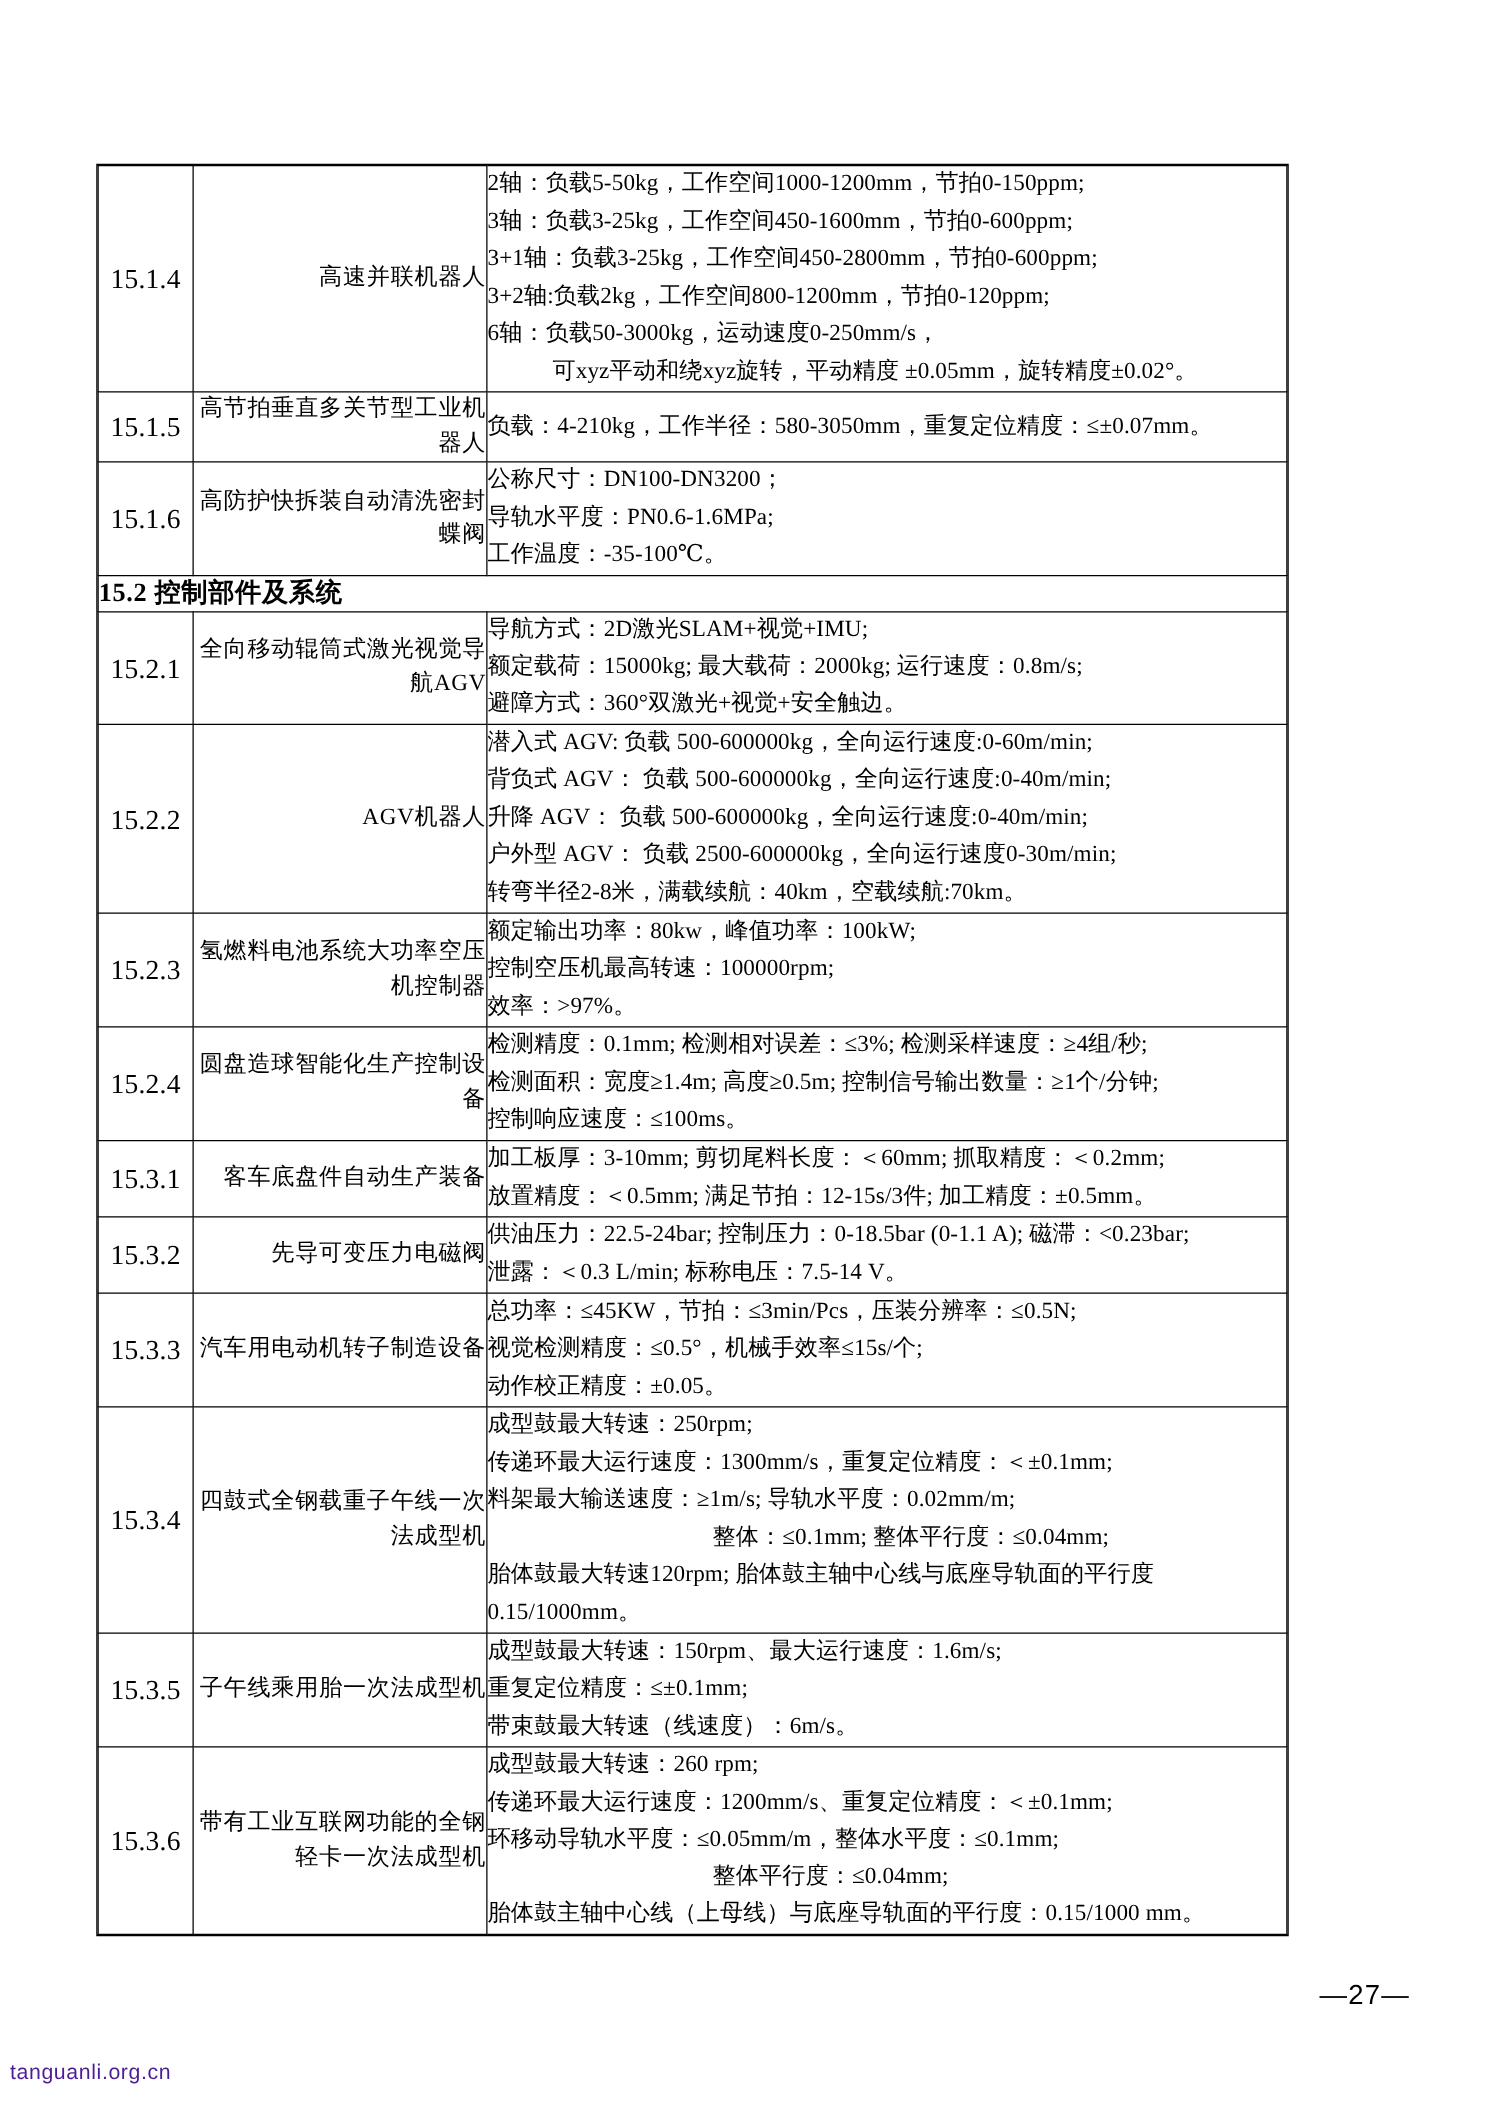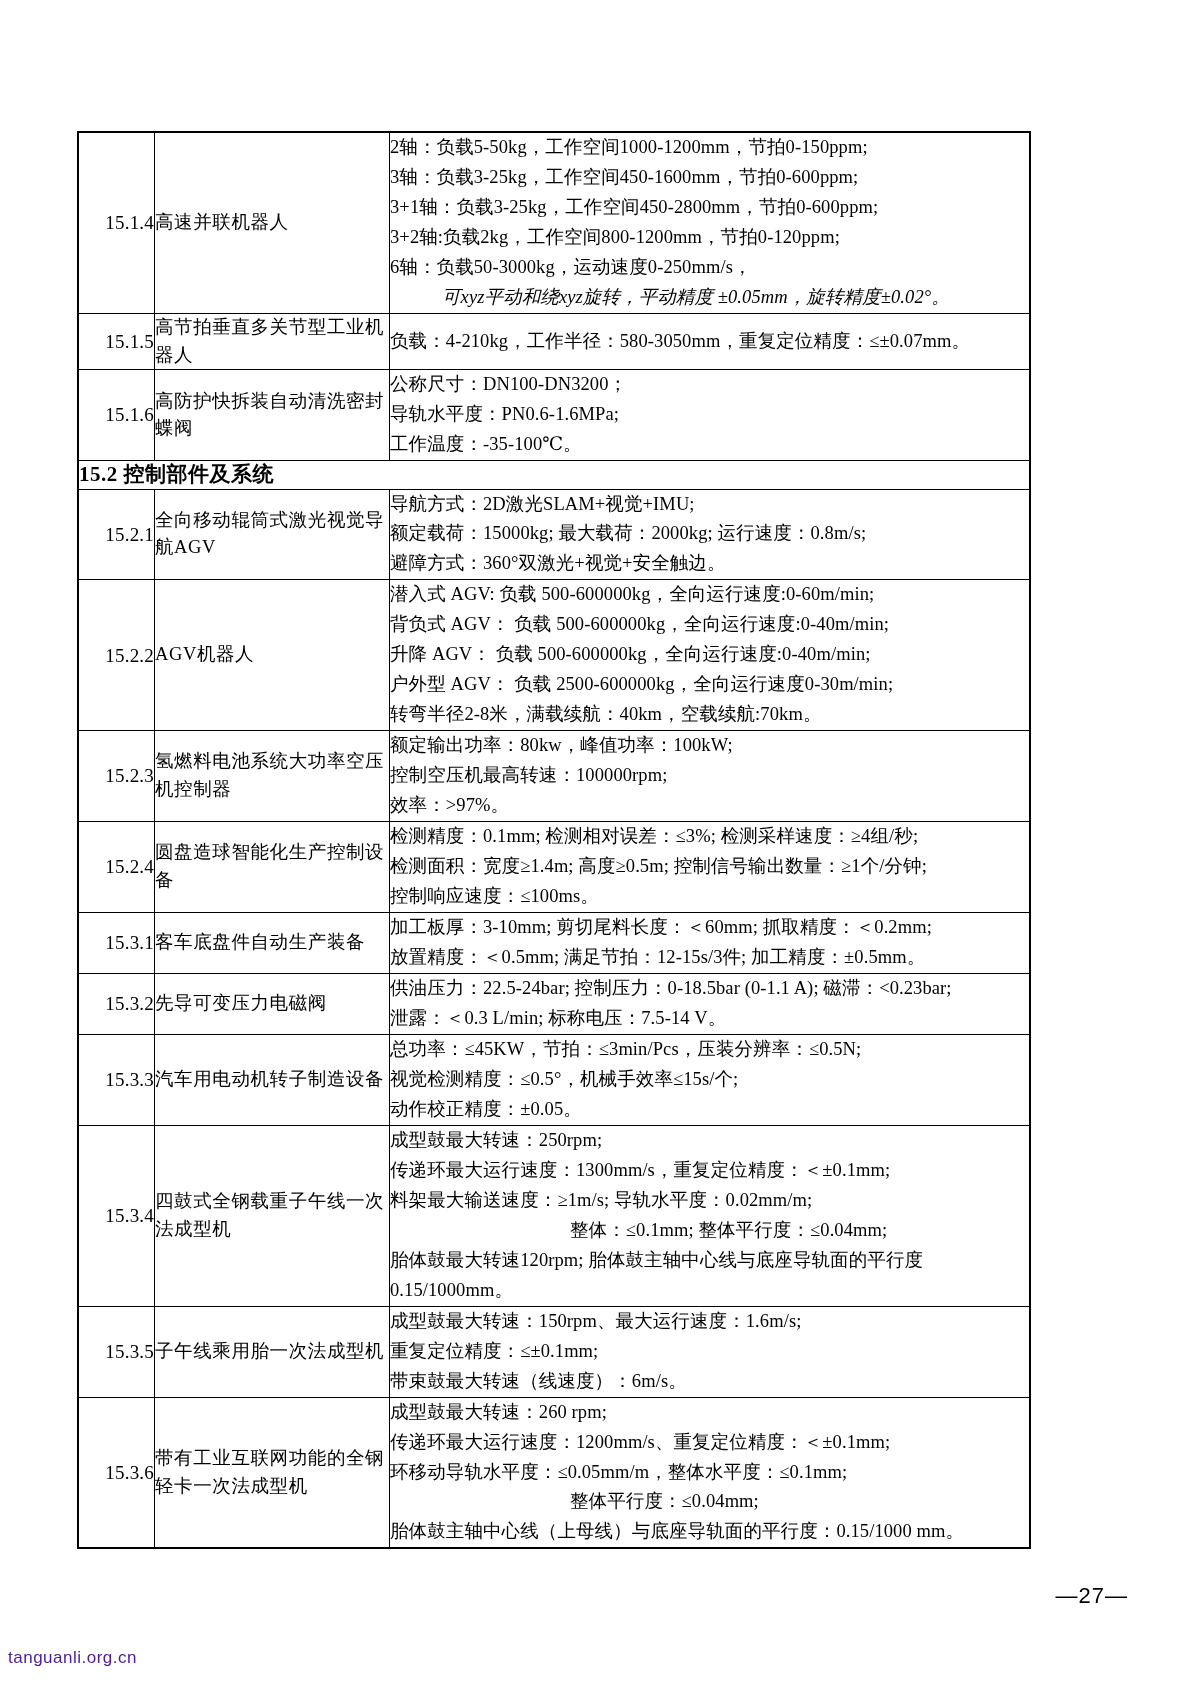--- a/index.html
+++ b/index.html
@@ -41,29 +41,29 @@
   
   .doc-table {
     outline: 1px solid #000;
   }
 
   col.c-code { width: 76px; }
   col.c-name { width: 235px; }
   col.c-spec { width: 640px; }
 
   .cell-code {
-    text-align: right;
-    font-size: 19px;
+    text-align: center;
+    font-size: 22px;
     letter-spacing: 0.2px;
     padding: 4px 2px;
     line-height: 1.35;
   }
 
   .cell-name {
-    text-align: left;
+    text-align: right;
     font-size: 18.5px;
     line-height: 1.5;
     padding: 8px 10px;
     letter-spacing: 0.6px;
     margin-left: 12px;
   }
 
   .cell-spec {
     text-align: left;
     font-size: 18.5px;
@@ -76,21 +76,21 @@
   .cell-section {
     font-size: 21px;
     font-weight: bold;
     padding: 10px 6px 10px 10px;
     letter-spacing: 0.5px;
     text-align: left;
     line-height: 1.3;
   }
 
   .spec-line { display: block; }
-  .spec-line.indent { padding-left: 52px; font-style: italic; }
+  .spec-line.indent { padding-left: 52px; }
   .spec-line.center-ish { padding-left: 180px; }
 
   .page-number {
     position: absolute;
     right: 62px;
     top: 1583px;
     font-size: 22px;
     letter-spacing: 1px;
     font-family: Liberation Sans, sans-serif;
   }

